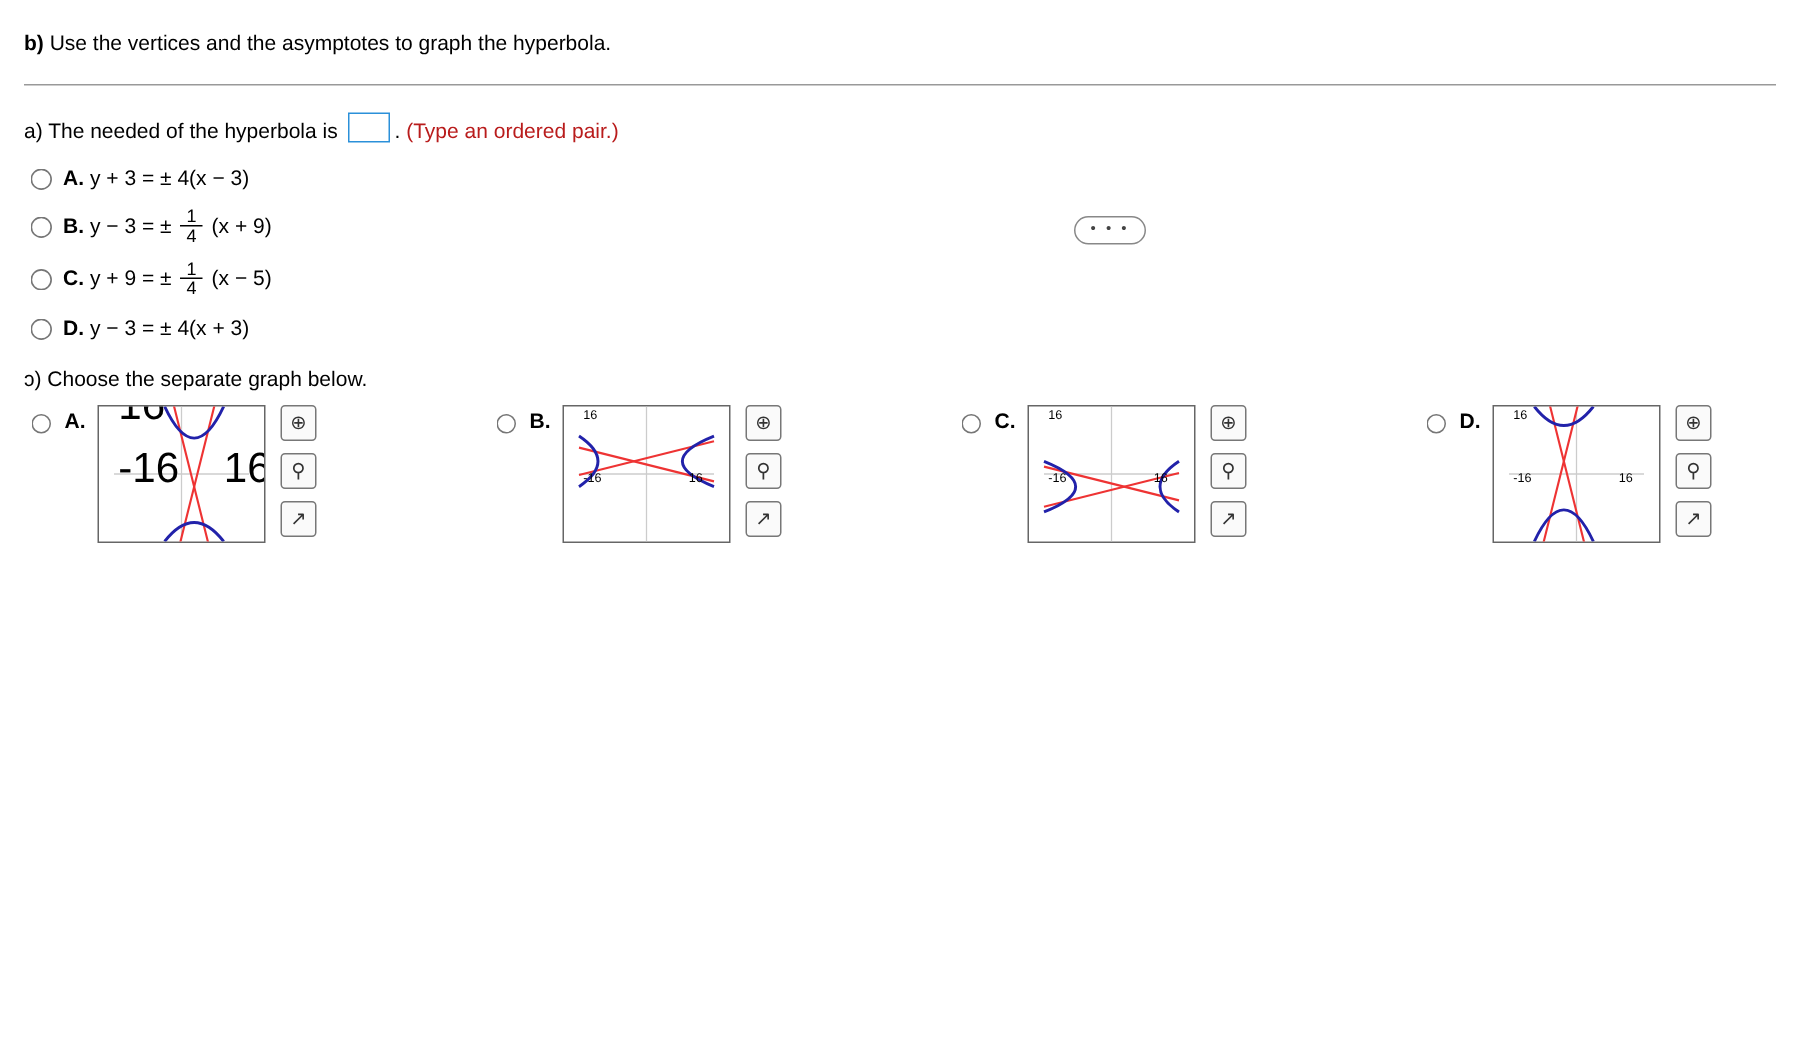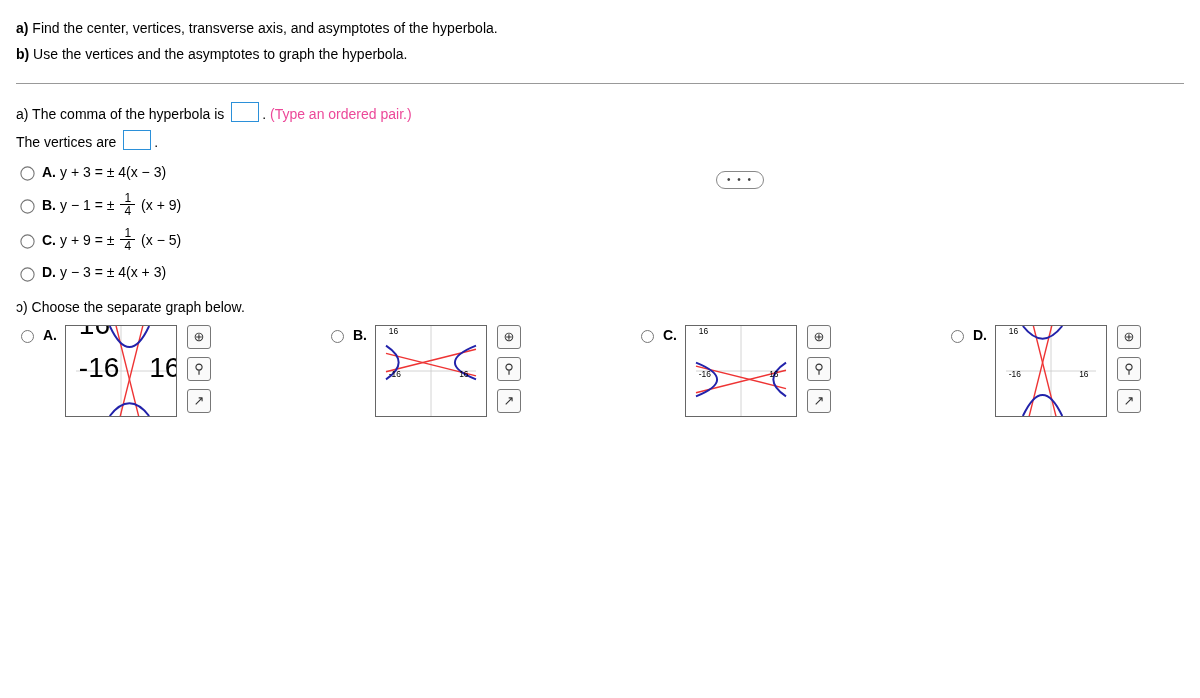--- a/index.html
+++ b/index.html
@@ -29,21 +29,21 @@
     color:#444;
   }
   .input-box {
     display: inline-block;
     width: 26px;
     height: 18px;
     border: 1px solid #2b90d9;
     vertical-align: -3px;
     margin: 0 3px;
   }
-  .instr { color: #ec4899; }
+  .instr { color: #b91c1c; }
   .block { margin: 10px 0 14px 0; }
   .q-line { margin: 6px 0; }
   .radio-row { display:flex; align-items:center; margin: 10px 0; }
   .radio-row input[type=radio] { margin-right: 8px; transform: scale(1.1); }
   .radio-label { display:flex; align-items:center; gap:4px; }
   .frac {
     display:inline-flex; flex-direction:column; align-items:center;
     vertical-align: middle; line-height:1; margin:0 2px;
   }
   .frac .num { border-bottom:1px solid #000; padding:0 4px; font-size:12px;}
@@ -61,56 +61,51 @@
     display:flex; align-items:center; justify-content:center;
     font-size:13px; color:#333; background:#fafafa;
   }
   .ylab { font-size:10px; }
   .xlab { font-size:10px; }
 </style>
 </head>
 <body>
 
 <div>
-  <div class="q-line"><b>a)</b> <span>Find the center, vertices, transverse axis, and asymptotes of the hyperbola.</span></div>
   <div class="q-line"><b>b)</b> <span>Use the vertices and the asymptotes to graph the hyperbola.</span></div>
 </div>
 
 <div style="position:relative;">
   <hr class="sep">
   <div class="more-pill">• • •</div>
 </div>
 
 <div class="block">
   <div class="q-line">
-    <span>a)  The comma of the hyperbola is</span>
+    <span>a)  The needed of the hyperbola is</span>
     <span class="input-box"></span><span>. </span>
     <span class="instr">(Type an ordered pair.)</span>
   </div>
 
-  <div class="q-line">
-    <span>The vertices are</span>
-    <span class="input-box"></span><span>.</span>
-  </div>
 
 
 
   <div class="radio-row">
     <input type="radio" name="asym" style="">
     <span class="radio-label">
       <b>A.</b>
       <span>y + 3 = ± 4(x − 3)</span>
     </span>
   </div>
 
   <div class="radio-row">
     <input type="radio" name="asym" style="">
     <span class="radio-label">
       <b>B.</b>
-      <span>y − 1 = ± </span>
+      <span>y − 3 = ± </span>
       <span class="frac">
           <span class="num">1</span>
           <span class="den">4</span>
         </span>
       <span>(x + 9)</span>
     </span>
   </div>
 
   <div class="radio-row">
     <input type="radio" name="asym" style="">

